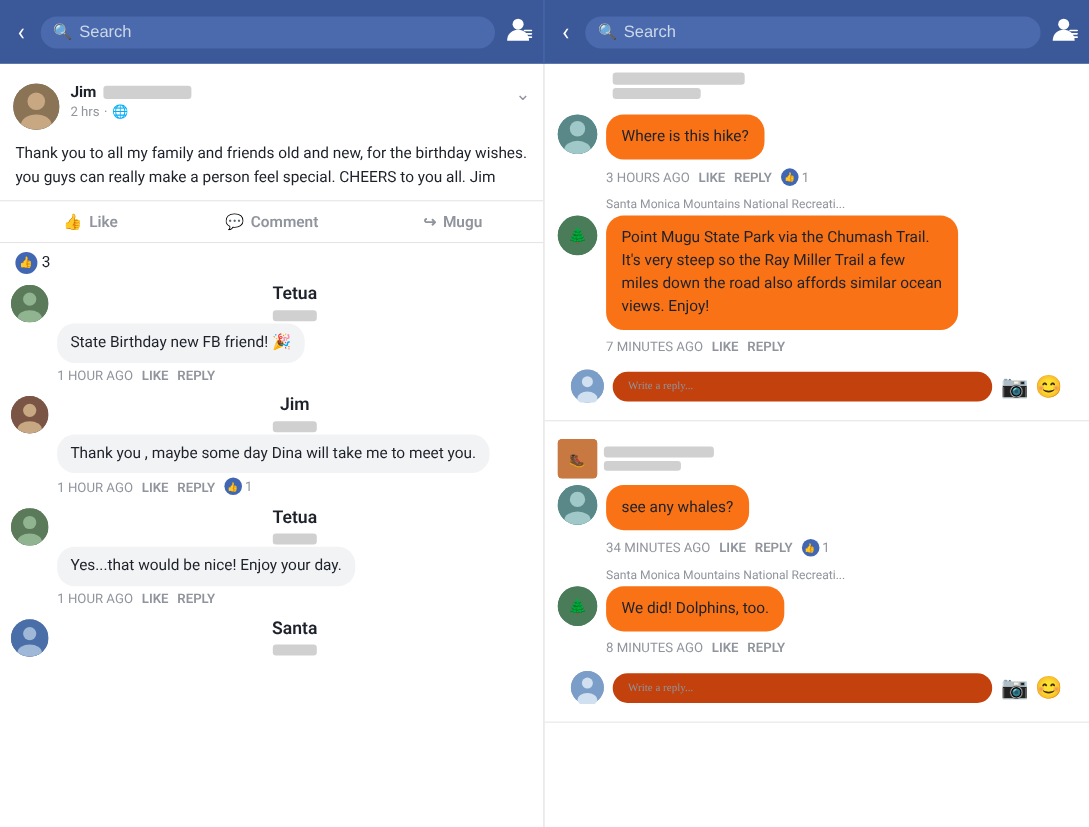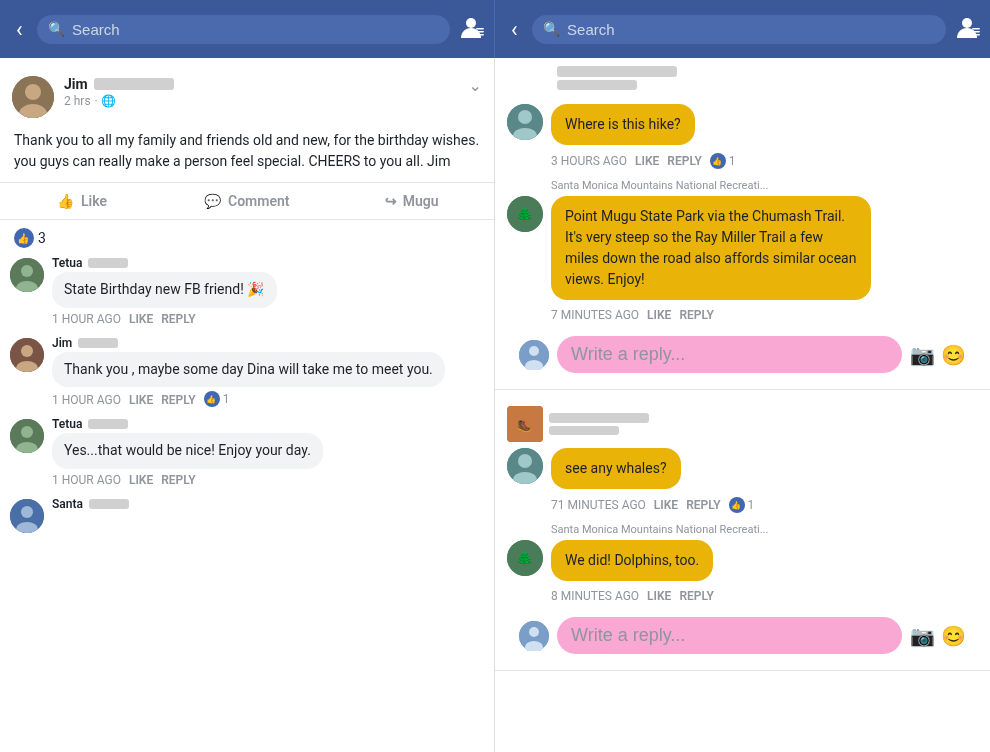--- a/index.html
+++ b/index.html
@@ -210,27 +210,28 @@
       width: 34px;
       height: 34px;
       border-radius: 50%;
       background: #ccc;
       flex-shrink: 0;
       overflow: hidden;
       margin-top: 2px;
     }
     .comment-body { flex: 1; }
     .comment-name {
-      font-size: 12px;
+      font-size: 16px;
       color: #1d2129;
       font-weight: 600;
       margin-bottom: 2px;
       display: flex;
       align-items: center;
       gap: 6px;
+      flex-direction: column;
     }
     .comment-bubble {
       background: #f2f3f5;
       border-radius: 16px;
       padding: 8px 12px;
       font-size: 14px;
       color: #1d2129;
       line-height: 1.4;
       display: inline-block;
       max-width: 100%;
@@ -279,21 +280,21 @@
     }
     .thread-avatar {
       width: 36px;
       height: 36px;
       border-radius: 50%;
       background: #ccc;
       flex-shrink: 0;
       overflow: hidden;
     }
     .thread-bubble {
-      background: #eab308;
+      background: #f97316;
       border-radius: 16px;
       padding: 10px 14px;
       font-size: 14px;
       color: #1d2129;
       line-height: 1.5;
       max-width: 320px;
     }
     .thread-meta {
       display: flex;
       align-items: center;
@@ -325,27 +326,28 @@
     }
     .write-reply-avatar {
       width: 30px;
       height: 30px;
       border-radius: 50%;
       background: #8b9dc3;
       flex-shrink: 0;
     }
     .write-reply-input {
       flex: 1;
-      background: #f9a8d4;
+      background: #c2410c;
       border-radius: 20px;
       border: none;
       outline: none;
       padding: 8px 14px;
-      font-size: 18px;
+      font-size: 10px;
       color: #1d2129;
+      font-family: Liberation Serif, serif;
     }
     .write-reply-input::placeholder { color: #90949c; }
     .reply-icons {
       display: flex;
       gap: 6px;
       color: #90949c;
       font-size: 20px;
       cursor: pointer;
     }
 
@@ -650,21 +652,21 @@
             <rect width="36" height="36" fill="#5a8888" rx="18"></rect>
             <circle cx="18" cy="13" r="7" fill="#a0c8c8"></circle>
             <ellipse cx="18" cy="32" rx="12" ry="8" fill="#a0c8c8"></ellipse>
           </svg>
         </div>
         <div class="thread-bubble">
           <span>see any whales?</span>
         </div>
       </div>
       <div class="thread-meta">
-        <span>71 MINUTES AGO</span>
+        <span>34 MINUTES AGO</span>
         <span class="thread-meta-link">LIKE</span>
         <span class="thread-meta-link">REPLY</span>
         <div class="comment-like-count">
           <div class="mini-like-badge">👍</div>
           <span>1</span>
         </div>
       </div>
 
       <div class="page-name" style="margin-top: 10px;">Santa Monica Mountains National Recreati...</div>
 

